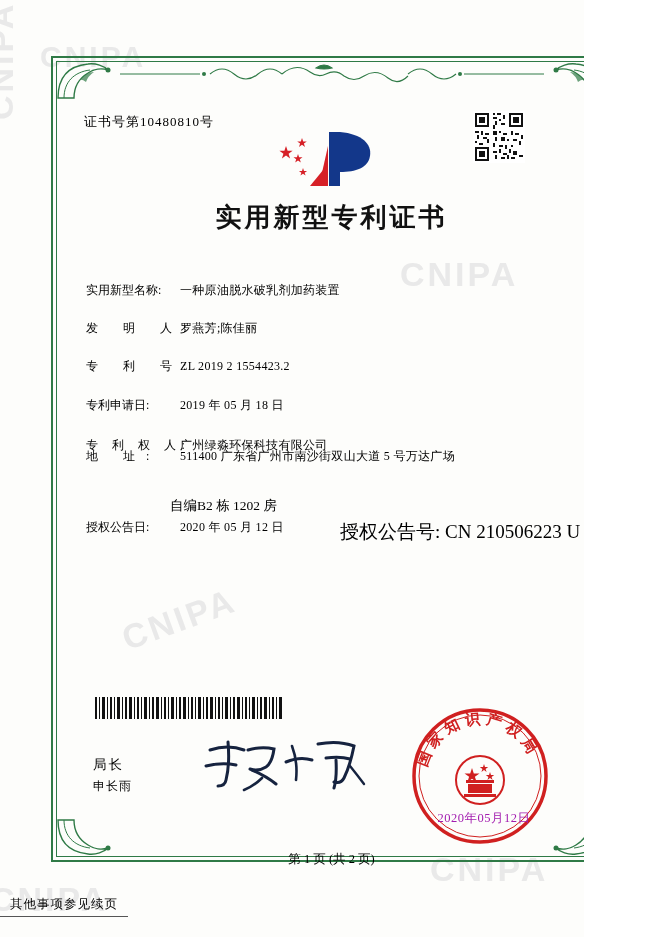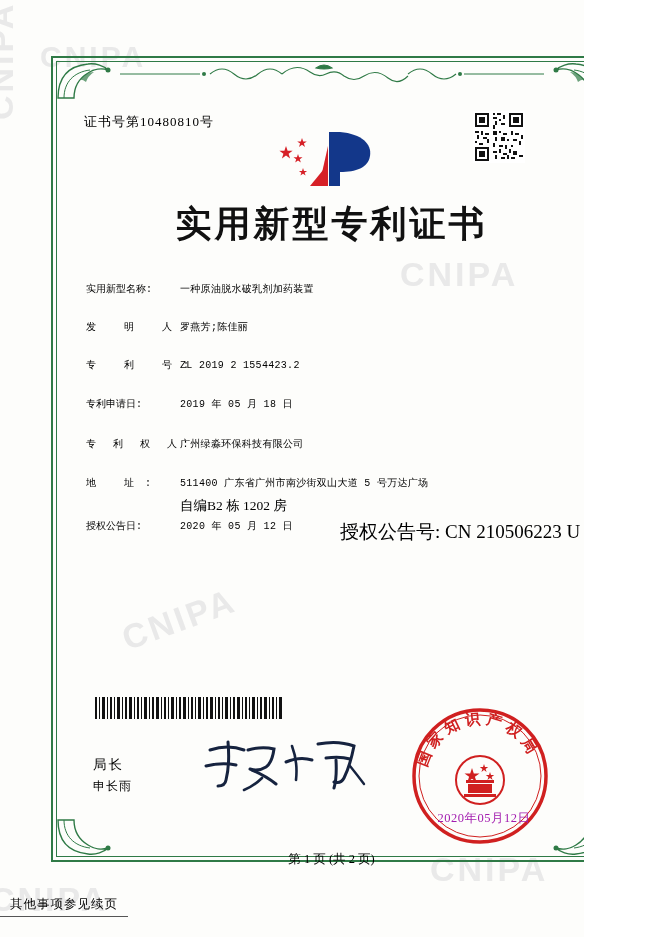--- a/index.html
+++ b/index.html
@@ -113,48 +113,47 @@
     height: 70px;
   }
 
   
   .title {
     position: absolute;
     left: 0;
     top: 200px;
     width: 663px;
     text-align: center;
-    font-size: 36px;
+    font-size: 26px;
     font-weight: bold;
     letter-spacing: 3px;
     color: #111;
     font-family: "DejaVu Sans", sans-serif;
   }
 
   
   .field {
     position: absolute;
     left: 86px;
-    font-size: 10px;
+    font-size: 12px;
     color: #000;
     white-space: nowrap;
-    font-family: Liberation Mono, monospace;
   }
   .label {
     display: inline-block;
     width: 94px;
     letter-spacing: 0px;
   }
   .label.sp2 { letter-spacing: 5.5px; }
   .label.sp3 { letter-spacing: 11px; }
   .value { letter-spacing: 0.3px; }
 
   .addr-2 {
     position: absolute;
-    left: 180px;
+    left: 170px;
     font-size: 13.5px;
     color: #000;
   }
 
   .pub-right {
     position: absolute;
     left: 340px;
     font-size: 19px;
     color: #000;
     white-space: nowrap;
@@ -404,21 +403,21 @@
   </div>
 
   <div class="field" style="top:397px">
     <span class="label">专利申请日:</span><span class="value">2019 年 05 月 18 日</span>
   </div>
 
   <div class="field" style="top:437px">
     <span class="label sp2">专 利 权 人:</span><span class="value">广州绿淼环保科技有限公司</span>
   </div>
 
-  <div class="field" style="top:476px">
+  <div class="field" style="top:448px">
     <span class="label sp3">地 址:</span><span class="value">511400 广东省广州市南沙街双山大道 5 号万达广场</span>
   </div>
   <div class="addr-2" style="top:497px">自编B2 栋 1202 房</div>
 
   <div class="field" style="top:519px">
     <span class="label">授权公告日:</span><span class="value">2020 年 05 月 12 日</span>
   </div>
   <div class="pub-right" style="top:519px">
     <span>授权公告号:</span>&nbsp;<span>CN 210506223 U</span>
   </div>

